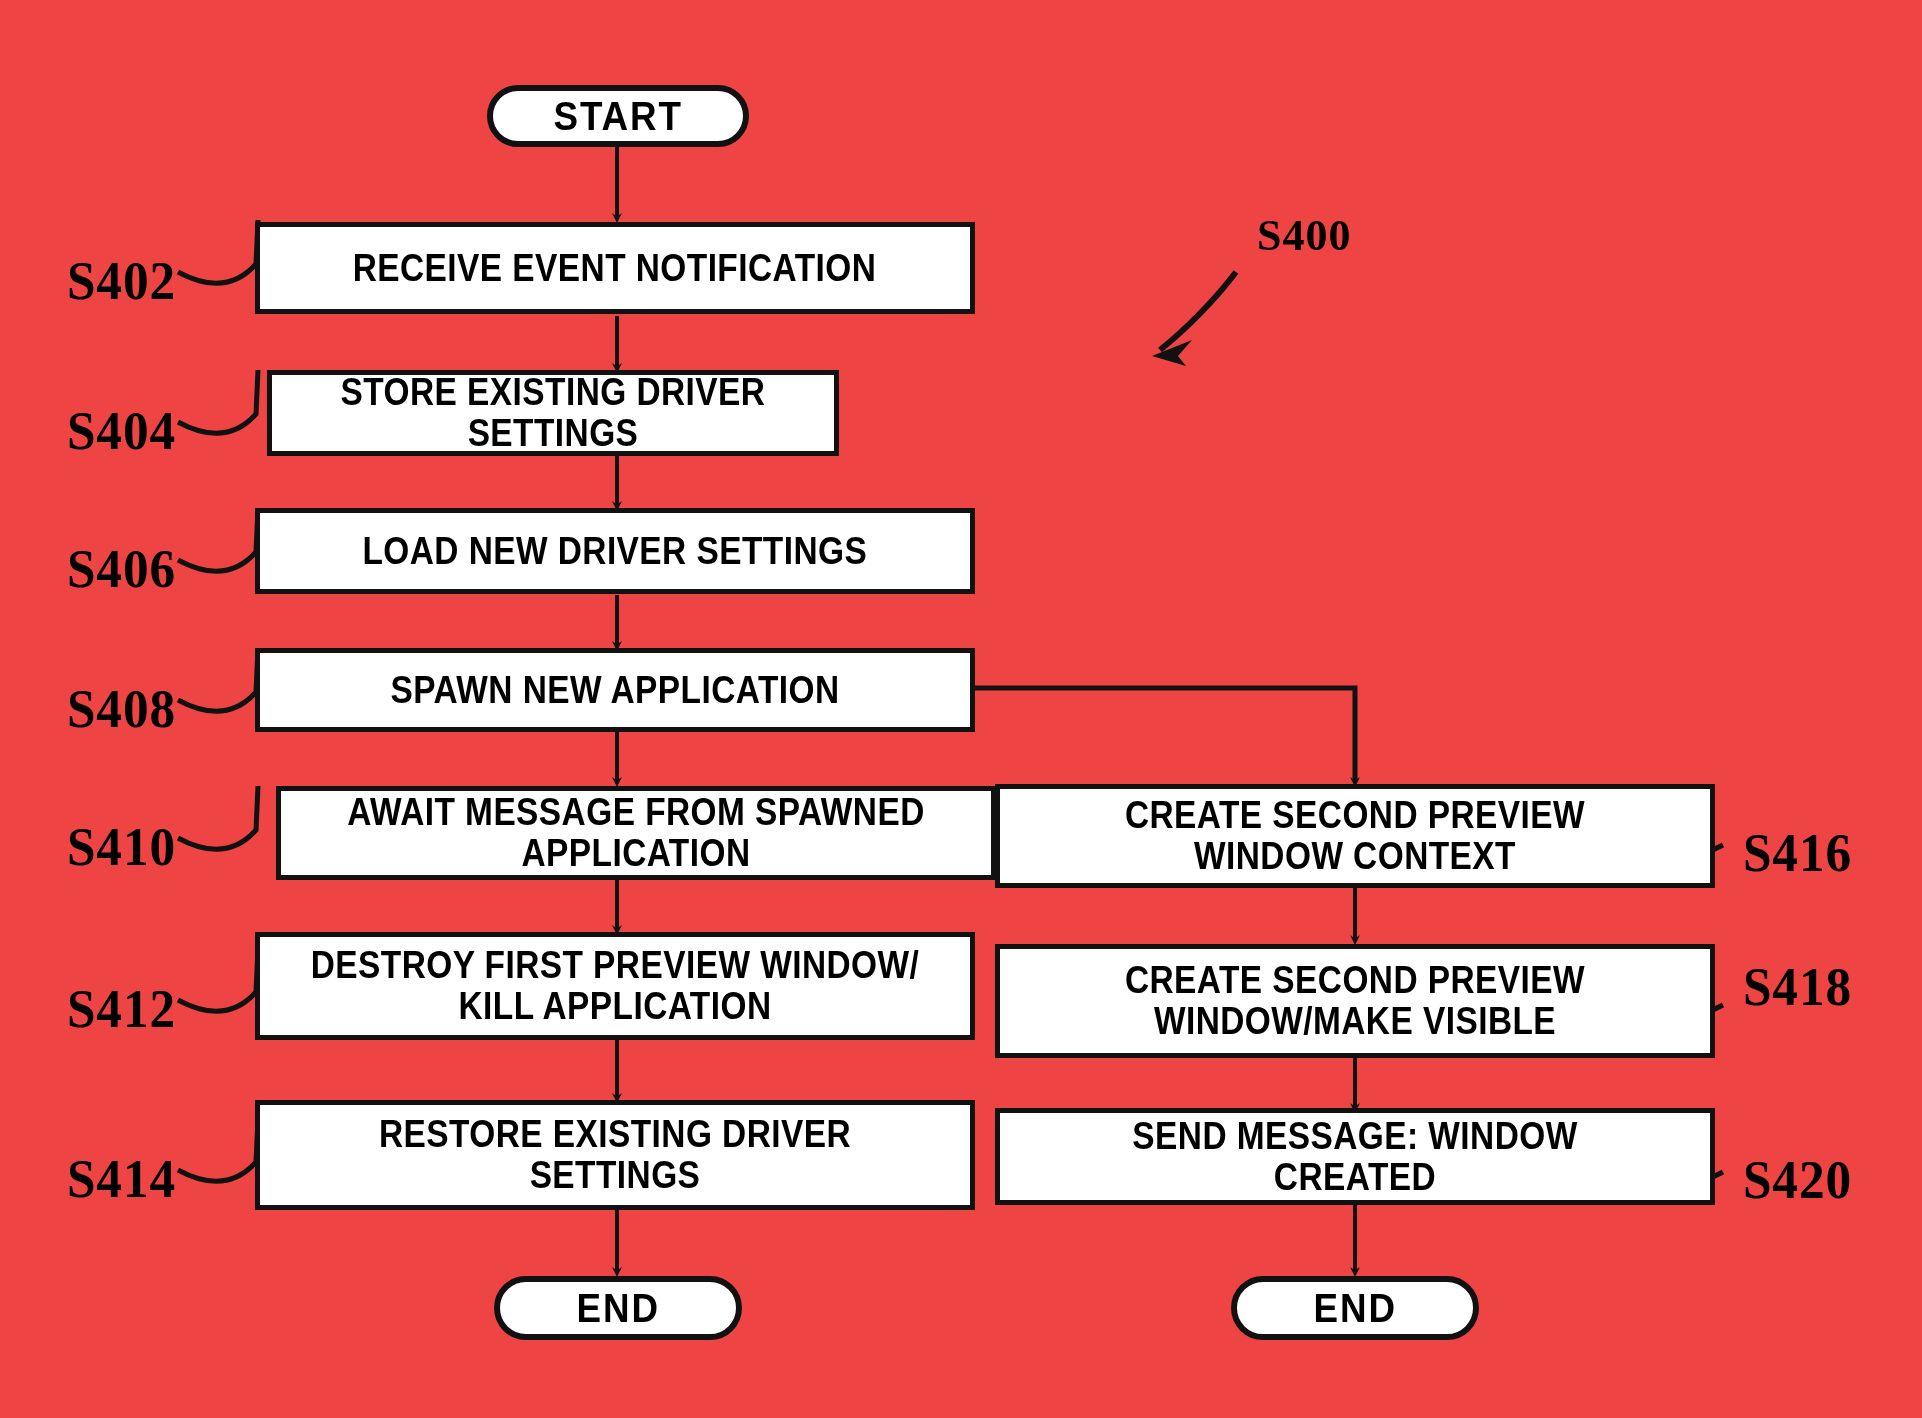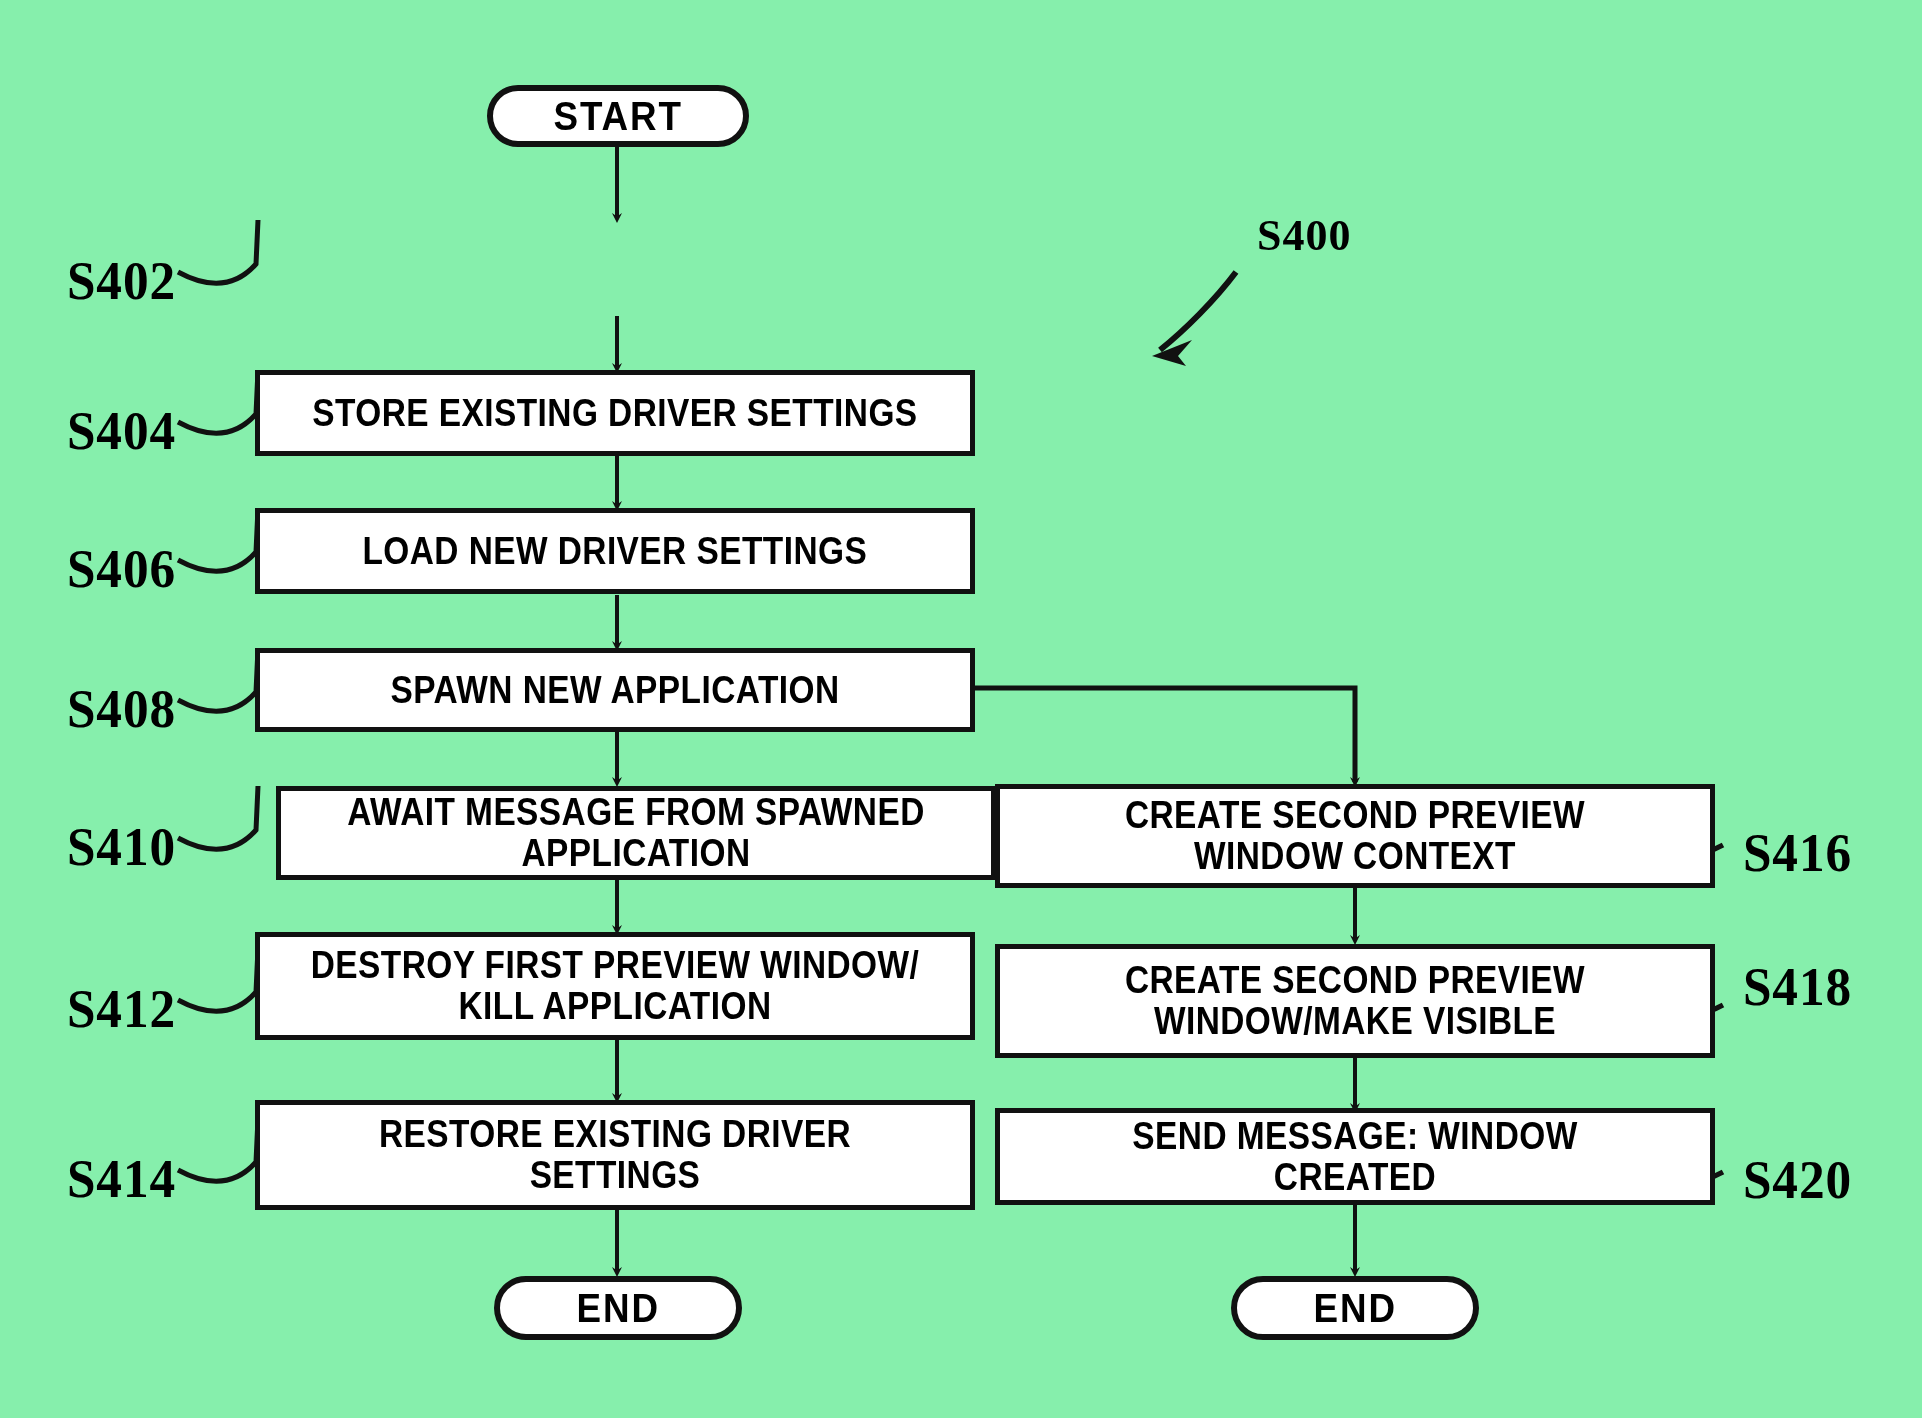--- a/index.html
+++ b/index.html
@@ -7,21 +7,21 @@
     padding: 0;
     background: #ffffff;
   }
   body {
     font-family: "Liberation Sans", sans-serif;
   }
   #page {
     position: relative;
     width: 1922px;
     height: 1418px;
-    background: #86efac;
+    background: #ef4444;
     overflow: hidden;
   }
   #svg-layer {
     position: absolute;
     left: 0;
     top: 0;
     width: 1922px;
     height: 1418px;
   }
   .node {
@@ -130,22 +130,25 @@
     <path d="M1723,1172 q-48,26 -78,-8 L1643,1120" fill="none" stroke="#111111" stroke-width="5"></path>
 
     <path d="M1236,272 C1215,300 1185,330 1160,350" fill="none" stroke="#111111" stroke-width="6"></path>
     <path d="M1152,356 L1192,340 L1178,356 L1186,366 Z" fill="#111111"></path>
   </svg>
 
   <div class="node terminal" style="left:487px; top:85px; width:262px; height:62px;">
     <span class="txt">START</span>
   </div>
 
-
-  <div class="node" style="left:255px; top:370px; width:720px; height:86px;">
+  <div class="node" style="left:255px; top:222px; width:720px; height:92px;">
+    <span class="txt">RECEIVE EVENT NOTIFICATION</span>
+  </div>
+
+  <div class="node" style="left:267px; top:370px; width:572px; height:86px;">
     <span class="txt">STORE EXISTING DRIVER SETTINGS</span>
   </div>
 
   <div class="node" style="left:255px; top:508px; width:720px; height:86px;">
     <span class="txt">LOAD NEW DRIVER SETTINGS</span>
   </div>
 
   <div class="node" style="left:255px; top:648px; width:720px; height:84px;">
     <span class="txt">SPAWN NEW APPLICATION</span>
   </div>

